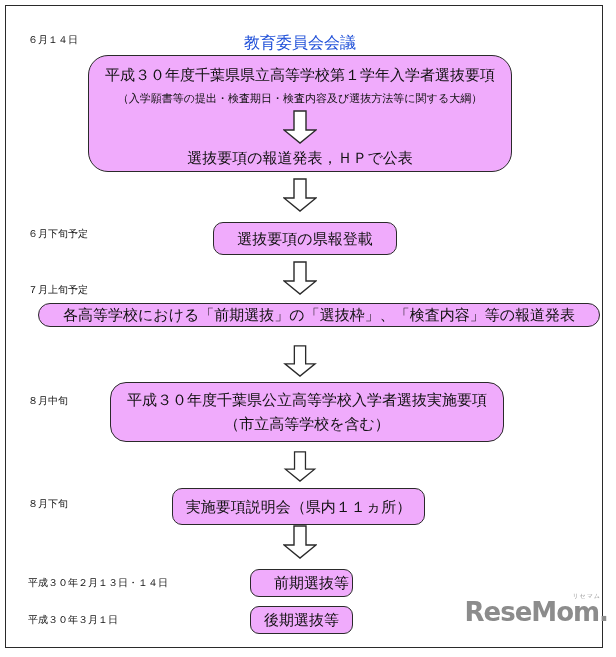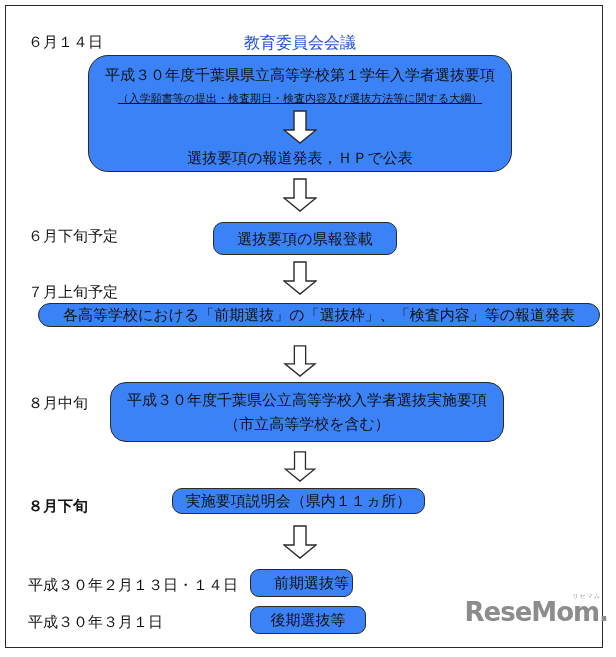--- a/index.html
+++ b/index.html
@@ -6,45 +6,45 @@
   .canvas {
     position:relative; width:616px; height:657px; background:#ffffff;
     font-family:"Liberation Sans", sans-serif; color:#111;
     overflow:hidden;
   }
   .frame {
     position:absolute; left:5px; top:5px; width:598px; height:643px;
     border:1.5px solid #2a2a2a; box-sizing:border-box; background:#fff;
   }
   .date-label {
-    position:absolute; left:28px; font-size:15px; color:#111; white-space:nowrap;
+    position:absolute; left:28px; font-size:10px; color:#111; white-space:nowrap;
   }
   .section-title {
     position:absolute; left:88px; top:33px; width:424px; text-align:center;
     font-size:16px; color:#1d4ed8;
   }
   .rbox {
-    position:absolute; box-sizing:border-box; background:#3b82f6;
+    position:absolute; box-sizing:border-box; background:#f0abfc;
     border:1.5px solid #2a2a2a; display:flex; flex-direction:column;
     align-items:center; justify-content:center; text-align:center;
   }
   .rbox .t15 { font-size:15px; line-height:24px; white-space:nowrap; }
-  .rbox .t11 { font-size:11px; line-height:18px; white-space:nowrap;text-decoration:underline; }
+  .rbox .t11 { font-size:11px; line-height:18px; white-space:nowrap; }
   .bigbox { left:88px; top:55px; width:424px; height:117px; border-radius:20px; justify-content:flex-start; }
   .bigbox .l1 { margin-top:7px; }
   .bigbox .l2 { margin-top:2px; }
   .bigbox .l3 { margin-top:2px; }
   .arrow { position:absolute; width:34px; height:34px; }
   .arrow svg { display:block; width:100%; height:100%; }
   .box-kenpo   { left:213px; top:222px; width:184px; height:33px; border-radius:10px; }
   .box-press   { left:38px;  top:303px; width:562px; height:24px; border-radius:12px; }
   .box-jisshi  { left:110px; top:382px; width:394px; height:60px; border-radius:16px;font-family:Liberation Serif, serif; }
-  .box-brief   { left:172px; top:488px; width:253px; height:26px; border-radius:10px; }
+  .box-brief   { left:172px; top:488px; width:253px; height:37px; border-radius:10px; }
   .box-zenki   { left:250px; top:569px; width:103px; height:28px; border-radius:9px;padding-left:20px; }
-  .box-kouki   { left:250px; top:606px; width:116px; height:28px; border-radius:9px; }
+  .box-kouki   { left:250px; top:606px; width:103px; height:28px; border-radius:9px; }
   .logo {
     position:absolute; left:492px; top:592px; width:118px; height:40px;
     text-align:right;
   }
   .logo-ruby {
     position:absolute; top:1px; right:9px; font-size:6px; letter-spacing:1px;
     color:#9a9a9a; line-height:6px;
   }
   .logo-text {
     position:absolute; top:6px; right:2px;
@@ -105,21 +105,21 @@
     <div class="t15">平成３０年度千葉県公立高等学校入学者選抜実施要項</div>
     <div class="t15">（市立高等学校を含む）</div>
   </div>
 
   <div class="arrow" style="left:283px; top:451px; height:31px;">
     <svg viewBox="0 0 34 34">
         <path d="M11 1 H23 V20 H33 L17 33 L1 20 H11 Z" fill="#ffffff" stroke="#2a2a2a" stroke-width="1.4"></path>
       </svg>
   </div>
 
-  <div class="date-label" style="top:497px;font-weight:bold;">８月下旬</div>
+  <div class="date-label" style="top:497px;">８月下旬</div>
   <div class="rbox box-brief">
     <div class="t15">実施要項説明会（県内１１ヵ所）</div>
   </div>
 
   <div class="arrow" style="left:283px; top:525px;">
     <svg viewBox="0 0 34 34">
         <path d="M11 1 H23 V20 H33 L17 33 L1 20 H11 Z" fill="#ffffff" stroke="#2a2a2a" stroke-width="1.4"></path>
       </svg>
   </div>
 

